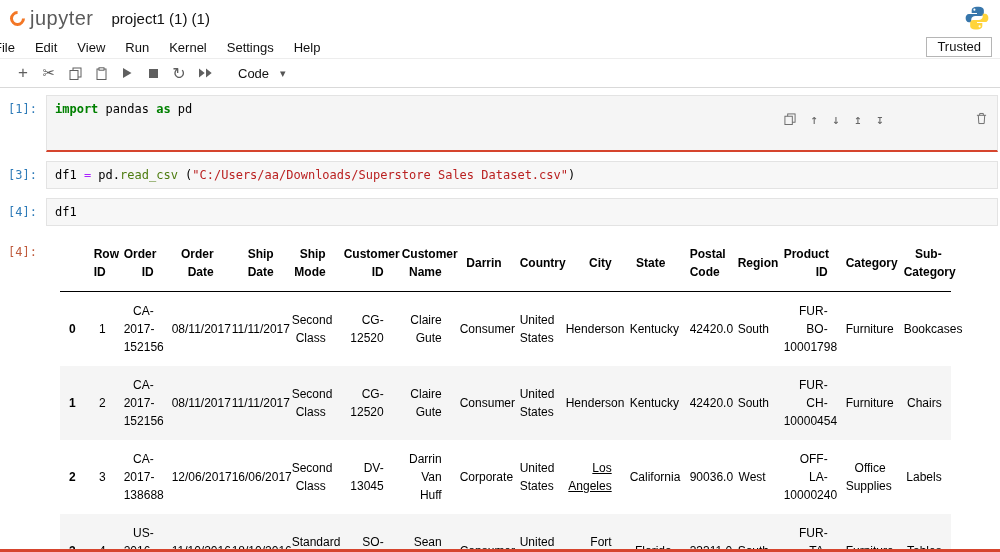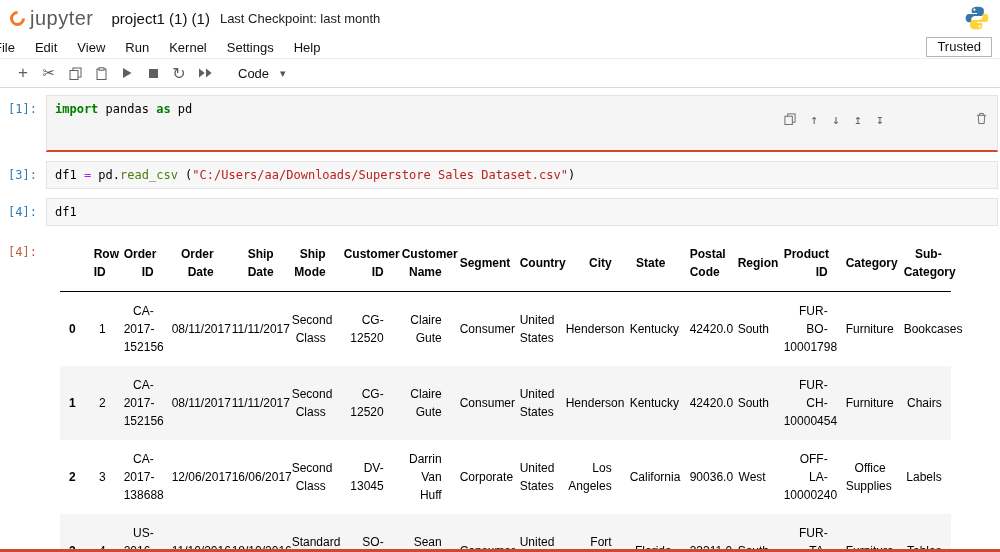--- a/index.html
+++ b/index.html
@@ -83,21 +83,20 @@
 </style>
 </head>
 <body>
 
 <div class="app-header">
   <div class="logo">
     <span class="logo-icon"></span>
     <span class="logo-text">jupyter</span>
   </div>
   <span class="nb-title">project1 (1) (1)</span>
-  <span class="checkpoint">Last Checkpoint: last month</span>
   <span class="spacer"></span>
   <svg width="26" height="26" viewBox="0 0 24 24">
     <path fill="#3776ab" d="M11.9 1.5c-2.9 0-4.8 1.2-4.8 3v2.8h4.9v.9H4.6c-1.9 0-3.1 1.7-3.1 3.9 0 2.2 1.2 3.9 3.1 3.9h2.1v-2.7c0-1.9 1.7-3.2 3.8-3.2h4.9c1.6 0 2.9-1.2 2.9-2.8V4.5c0-1.8-1.9-3-4.6-3h-1.8zM9.6 3.3a1 1 0 1 1 0 2 1 1 0 0 1 0-2z"></path>
     <path fill="#ffd43b" d="M12.1 22.5c2.9 0 4.8-1.2 4.8-3v-2.8H12v-.9h7.4c1.9 0 3.1-1.7 3.1-3.9 0-2.2-1.2-3.9-3.1-3.9h-2.1v2.7c0 1.9-1.7 3.2-3.8 3.2H8.6c-1.6 0-2.9 1.2-2.9 2.8v2.8c0 1.8 1.9 3 4.6 3h1.8zm2.3-1.8a1 1 0 1 1 0-2 1 1 0 0 1 0 2z"></path>
   </svg>
 </div>
 
 <div class="menubar">
   <div class="menu-items">
     <div class="menu-item">File</div>
@@ -191,21 +190,21 @@
           <thead>
             <tr>
               <th></th>
               <th style="max-width: 30px;">Row ID</th>
               <th style="max-width: 48px;">Order ID</th>
               <th style="max-width: 60px;">Order Date</th>
               <th style="max-width: 60px;">Ship Date</th>
               <th style="max-width: 52px;">Ship Mode</th>
               <th style="max-width: 58px;">Customer ID</th>
               <th style="max-width: 58px;">Customer Name</th>
-              <th style="max-width: 60px;">Segment</th>
+              <th style="max-width: 60px;">Darrin</th>
               <th style="max-width: 46px;">Country</th>
               <th style="max-width: 64px;">City</th>
               <th style="max-width: 60px; text-align: center;">State</th>
               <th style="max-width: 48px;">Postal Code</th>
               <th style="max-width: 46px;">Region</th>
               <th style="max-width: 62px;">Product ID</th>
               <th style="max-width: 58px;">Category</th>
               <th style="max-width: 56px;">Sub-Category</th>
             </tr>
           </thead>
@@ -252,21 +251,21 @@
               <th>2</th>
               <td style="max-width: 30px;">3</td>
               <td style="max-width: 48px;">CA-2017-138688</td>
               <td style="max-width: 60px; white-space: nowrap;">12/06/2017</td>
               <td style="max-width: 60px; white-space: nowrap;">16/06/2017</td>
               <td style="max-width: 52px;">Second Class</td>
               <td style="max-width: 58px;">DV-13045</td>
               <td style="max-width: 58px;">Darrin Van Huff</td>
               <td style="max-width: 60px;">Corporate</td>
               <td style="max-width: 46px;">United States</td>
-              <td style="max-width: 64px;">Los Angeles</td>
+              <td style="max-width: 64px; text-decoration: underline;">Los Angeles</td>
               <td style="max-width: 60px;">California</td>
               <td style="max-width: 48px;">90036.0</td>
               <td style="max-width: 46px;">West</td>
               <td style="max-width: 62px;">OFF-LA-10000240</td>
               <td style="max-width: 58px;">Office Supplies</td>
               <td style="max-width: 56px;">Labels</td>
             </tr>
             <tr>
               <th>3</th>
               <td style="max-width: 30px;">4</td>

